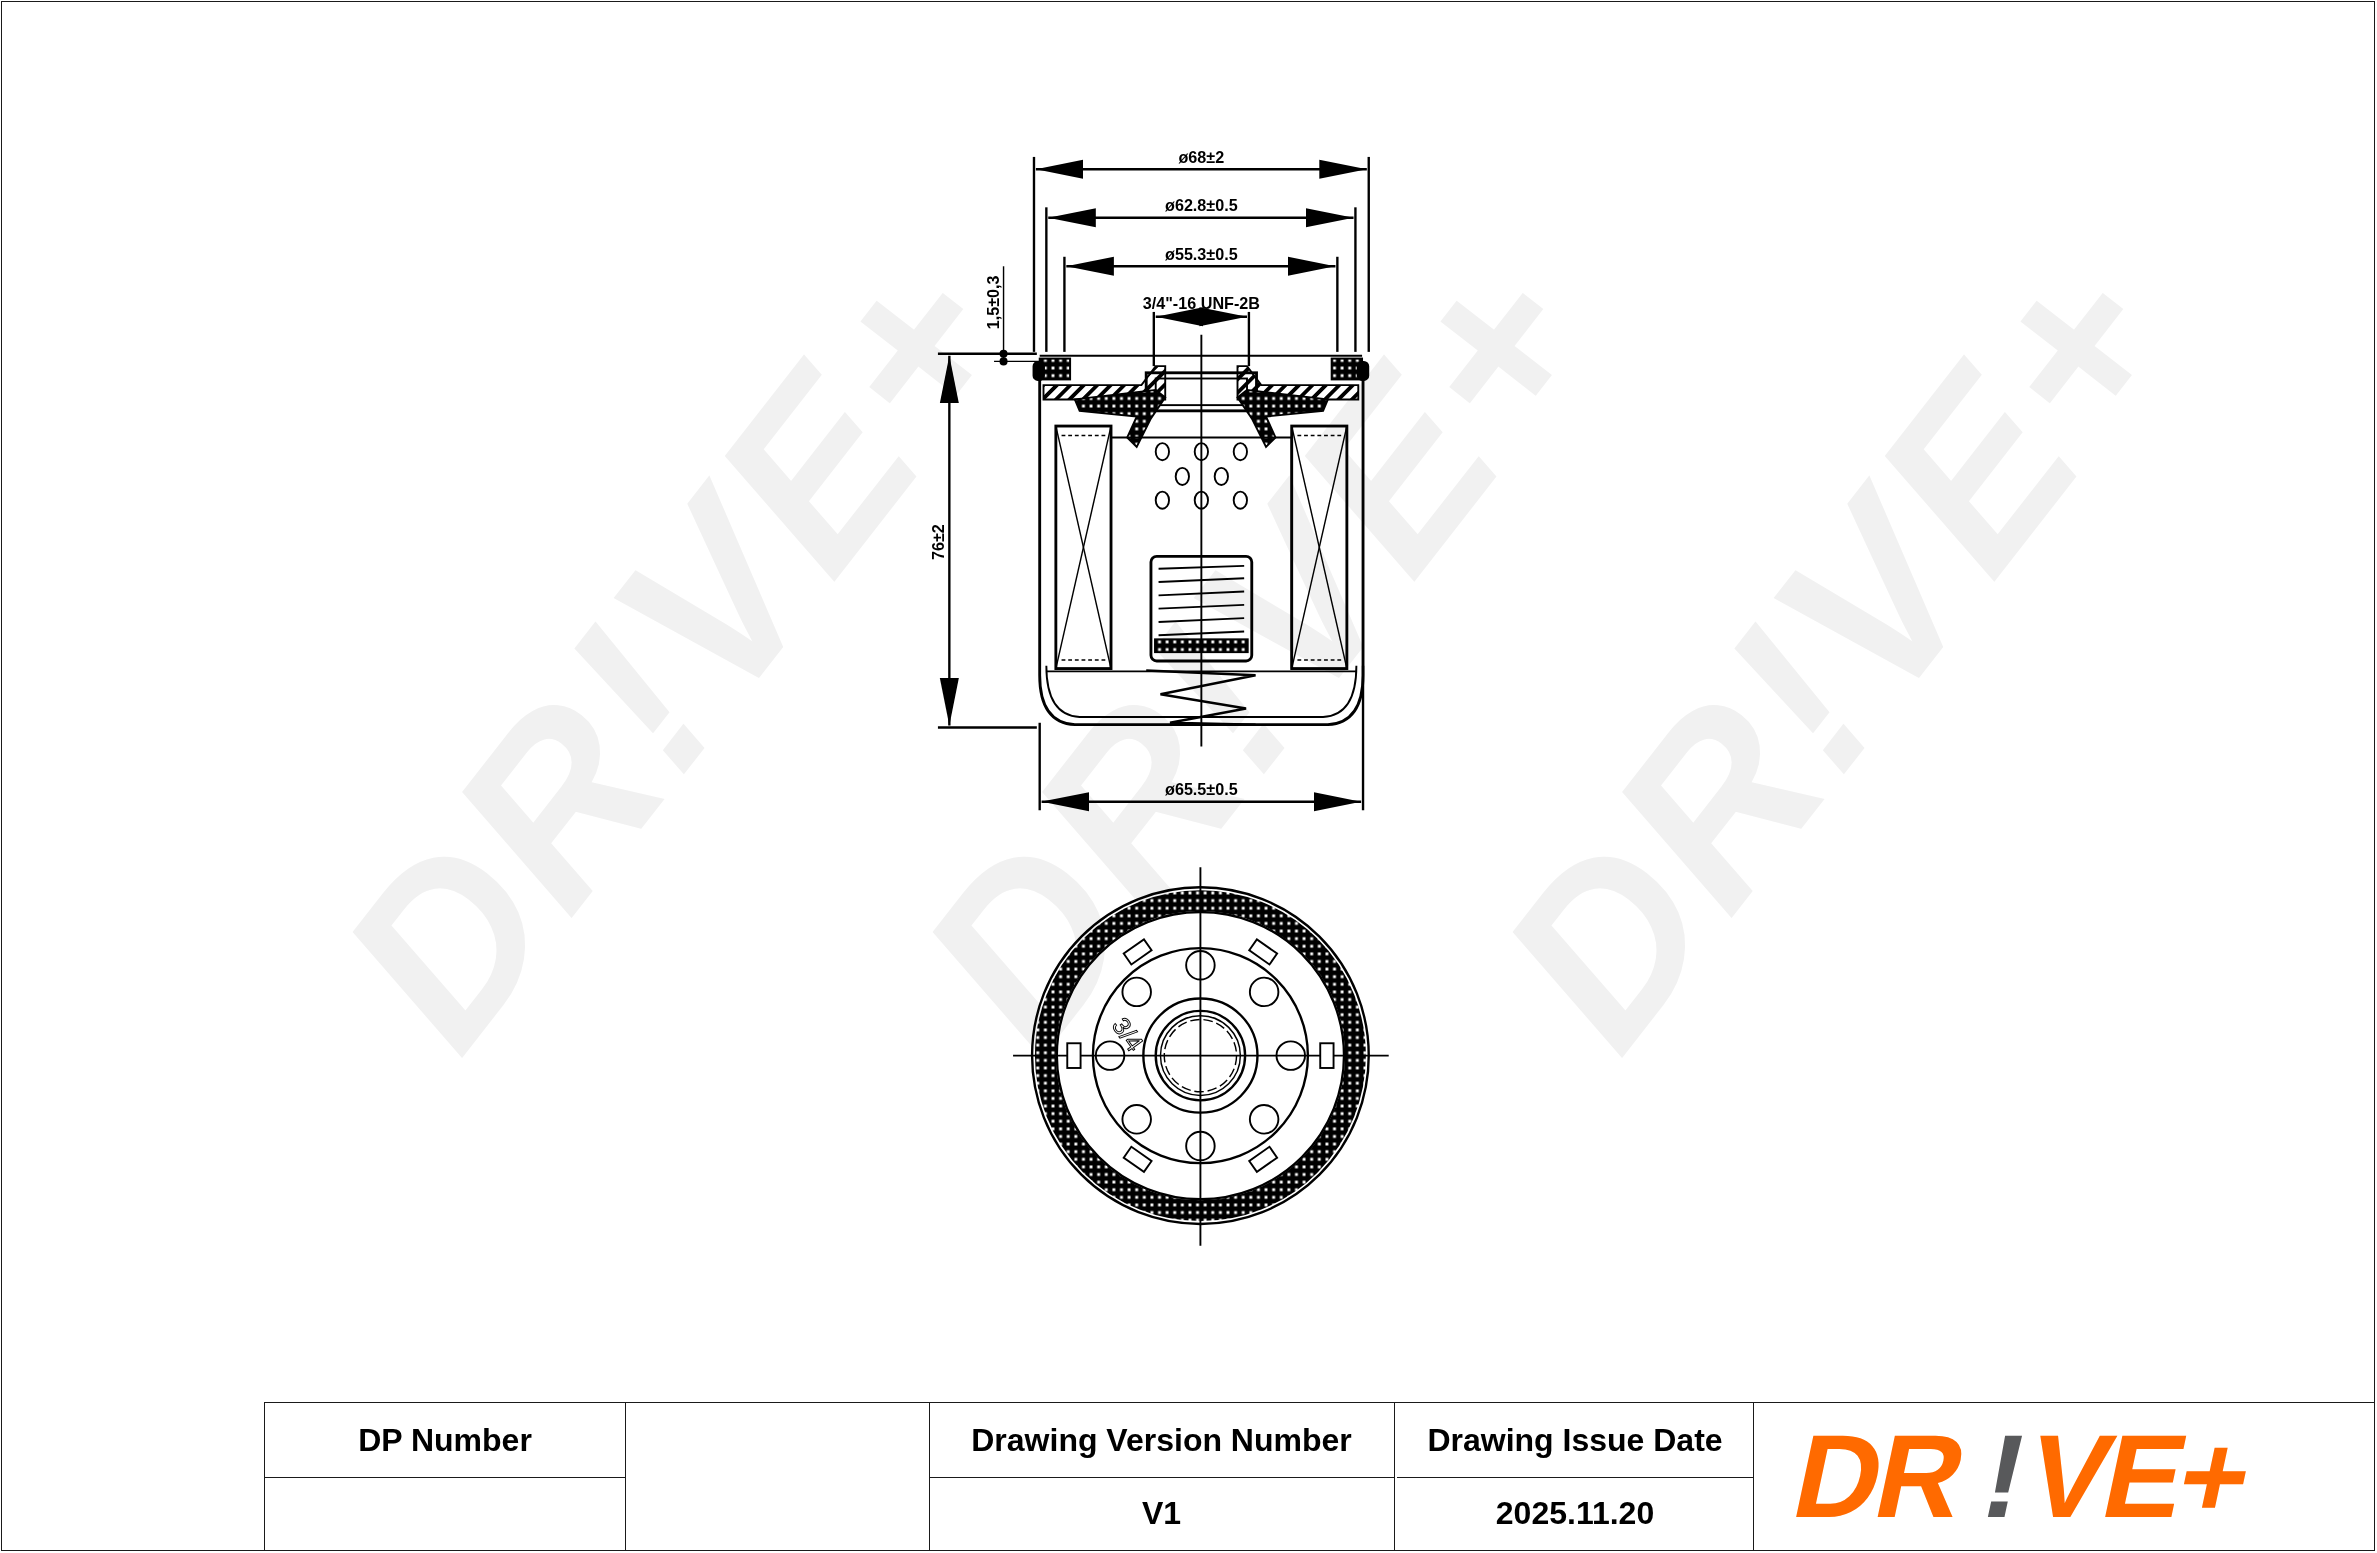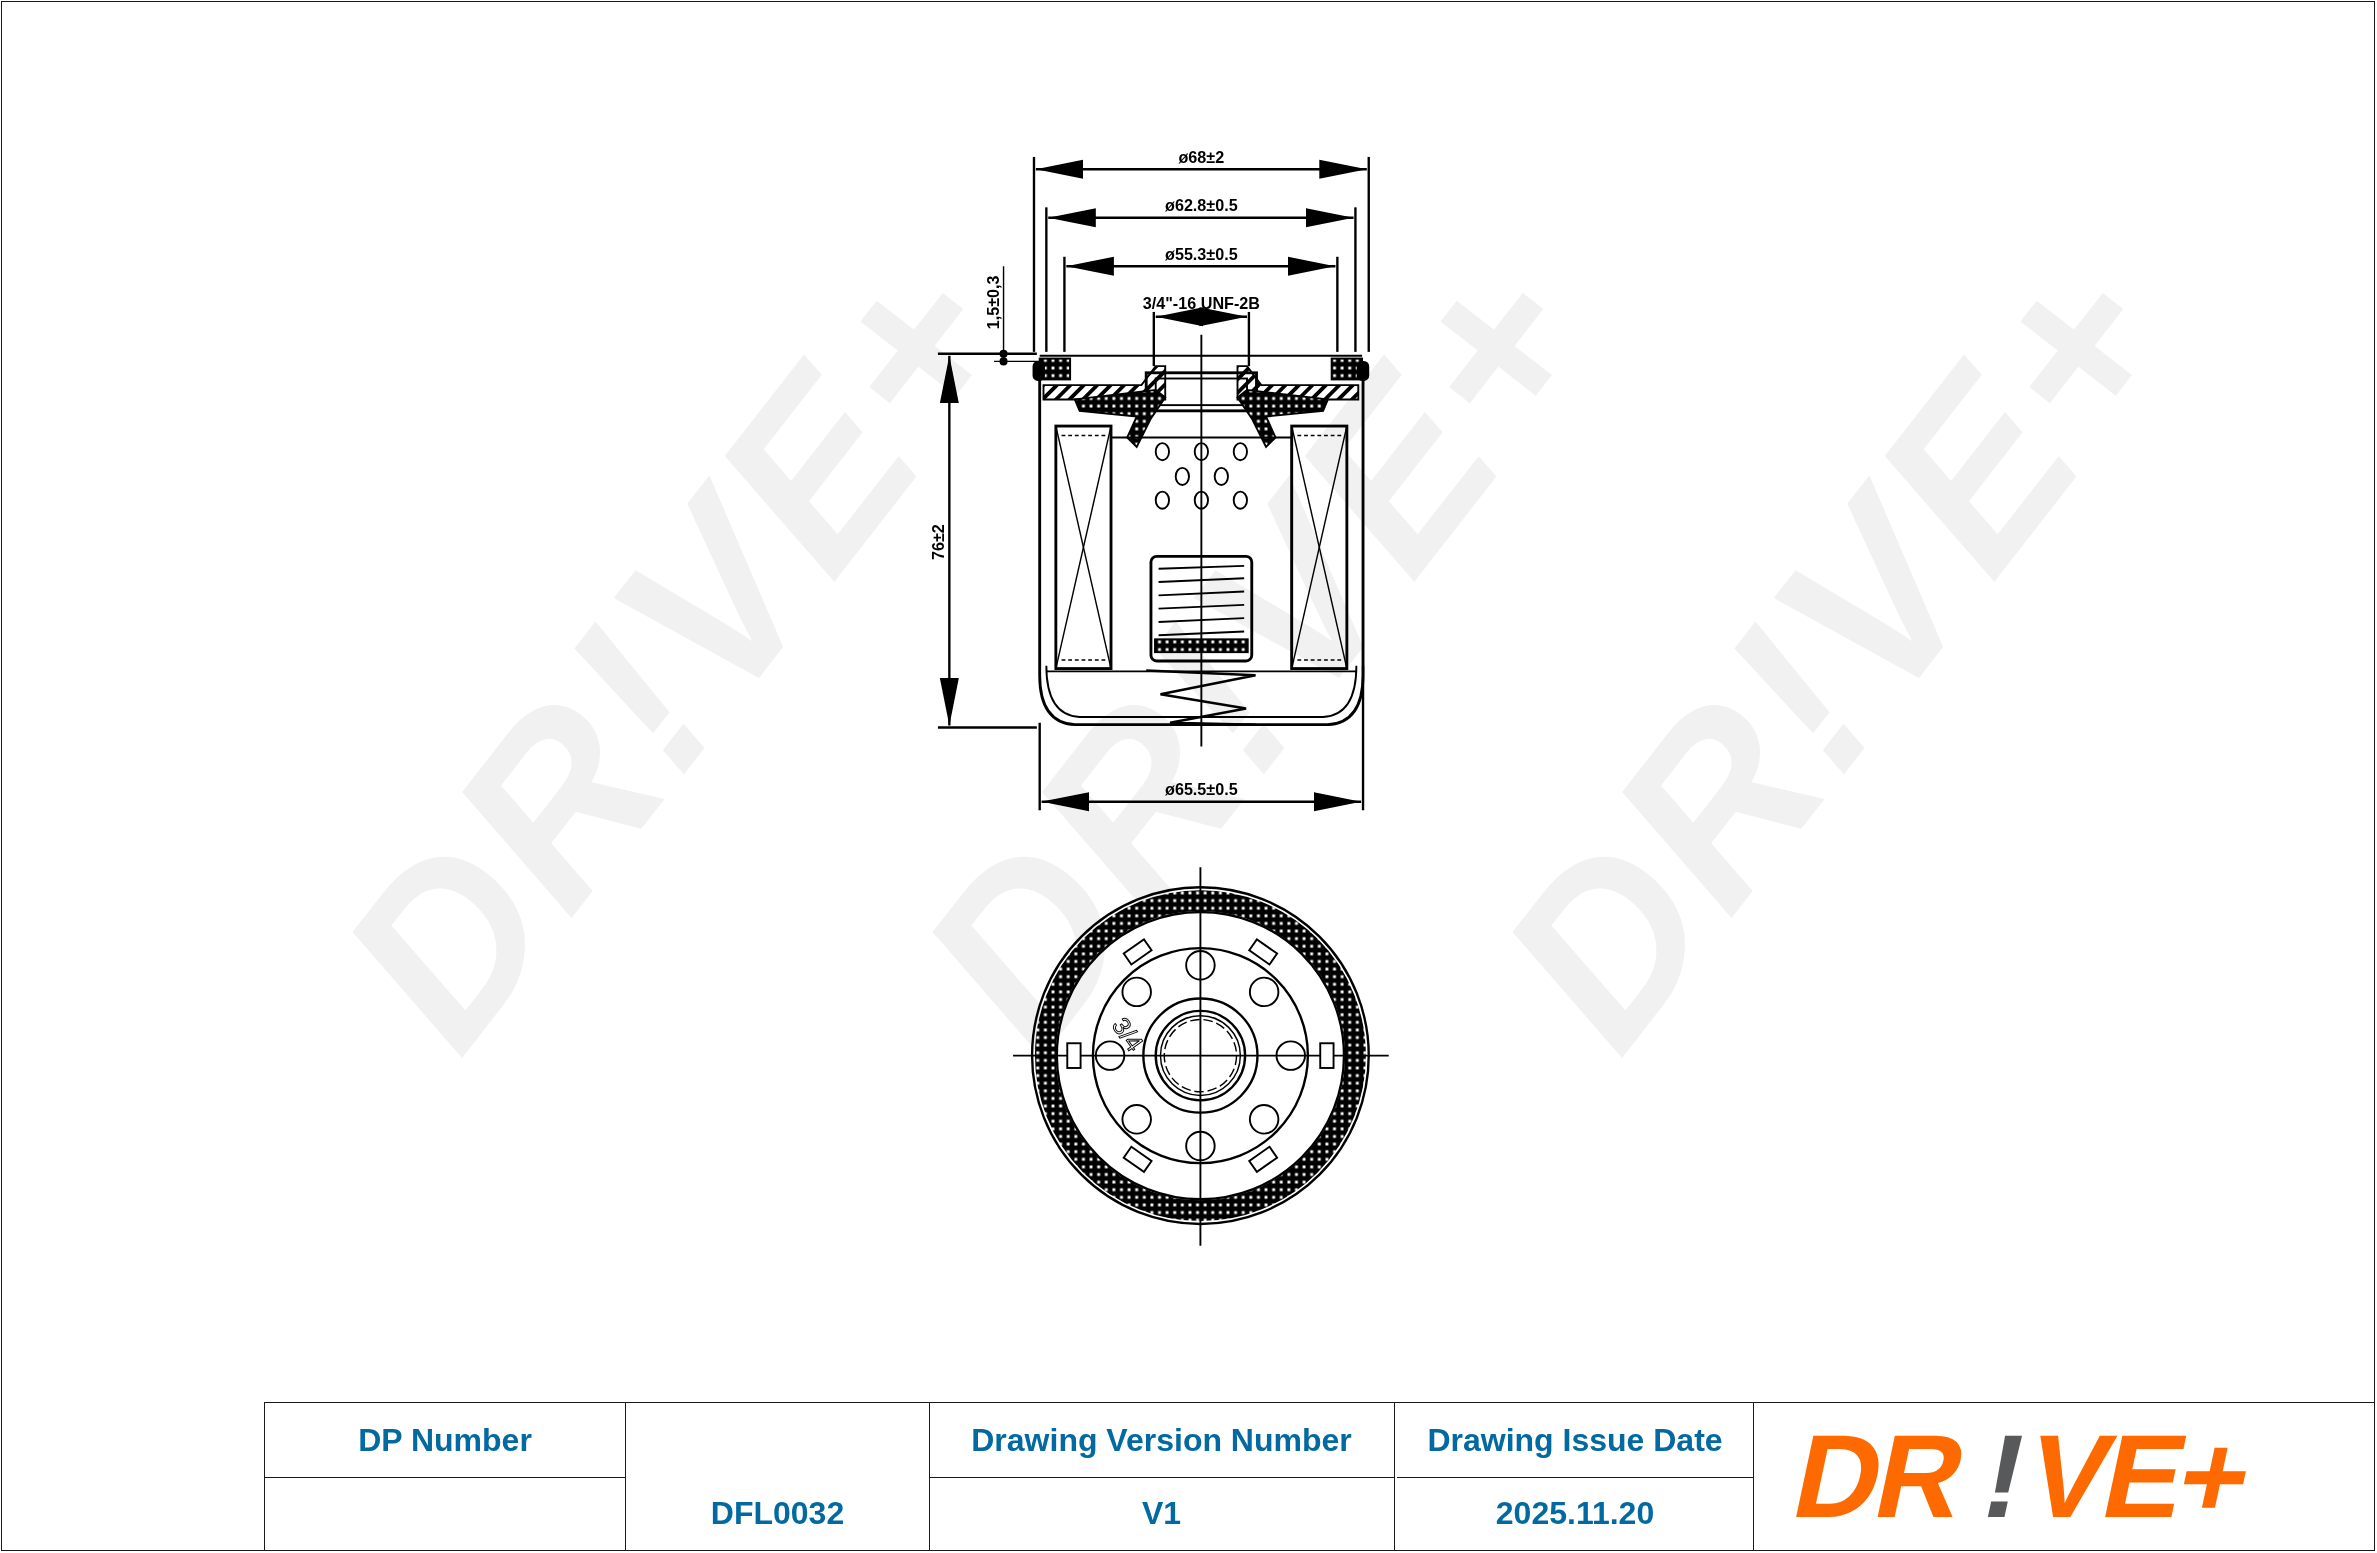--- a/index.html
+++ b/index.html
@@ -3,21 +3,21 @@
 <meta charset="utf-8">
 <style>
   html, body { margin: 0; padding: 0; background: #ffffff; }
   body { width: 2378px; height: 1553px; position: relative; overflow: hidden; font-family: "Liberation Sans", sans-serif; }
   .frame { position: absolute; left: 1px; top: 1px; width: 2372px; height: 1548px; border: 1.9px solid #1a1a1a; box-sizing: content-box; }
   .watermark { position: absolute; font-family: "Liberation Sans", sans-serif; font-weight: bold; font-style: italic; color: #f1f1f1; font-size: 238px; letter-spacing: 5.7px; transform-origin: center center; white-space: nowrap; user-select: none; }
   svg.drawing { position: absolute; left: 0; top: 0; }
   .dim-text { font-family: "Liberation Sans", sans-serif; font-weight: bold; font-size: 17px; fill: #000; }
   .title-block { position: absolute; left: 264px; top: 1402px; width: 2111px; height: 148px; border-top: 1.9px solid #1a1a1a; border-left: 1.9px solid #1a1a1a; box-sizing: border-box; }
   .tb-col { position: absolute; top: 0; height: 100%; border-right: 1.9px solid #1a1a1a; box-sizing: border-box; }
-  .tb-cell { position: absolute; left: 0; width: 100%; display: flex; align-items: center; justify-content: center; font-weight: bold; color: #0369a1; box-sizing: border-box; }
+  .tb-cell { position: absolute; left: 0; width: 100%; display: flex; align-items: center; justify-content: center; font-weight: bold; color: #000000; box-sizing: border-box; }
   .tb-head { top: 0; height: 75px; border-bottom: 1.9px solid #1a1a1a; font-size: 32px; }
   .tb-val { top: 75px; height: 71px; font-size: 32px; }
   .logo-cell { position: absolute; top: 0; height: 100%; display: flex; align-items: center; justify-content: center; }
 </style>
 </head>
 <body>
 
 <div class="frame"></div>
 
 <div class="watermark" style="left:219px; top:514px; transform: rotate(-52deg);">DR!VE+</div>
@@ -180,21 +180,20 @@
     </g>
   </g>
   <text class="dim-text" x="0" y="0" transform="translate(1168,1078) rotate(55)" style="font-size:26px; font-weight:normal; stroke:#000; stroke-width:1; fill:#fff;">3/4</text>
 </svg>
 
 <div class="title-block">
   <div class="tb-col" style="left:0; width:361px;">
     <div class="tb-cell tb-head">DP Number</div>
   </div>
   <div class="tb-col" style="left:361px; width:304px;">
-    <div class="tb-cell tb-val">DFL0032</div>
   </div>
   <div class="tb-col" style="left:664px; width:466px;">
     <div class="tb-cell tb-head">Drawing Version Number</div>
     <div class="tb-cell tb-val">V1</div>
   </div>
   <div class="tb-col" style="left:1132px; width:357px;">
     <div class="tb-cell tb-head">Drawing Issue Date</div>
     <div class="tb-cell tb-val">2025.11.20</div>
   </div>
   <div class="logo-cell" style="left:1488px; width:623px;">

